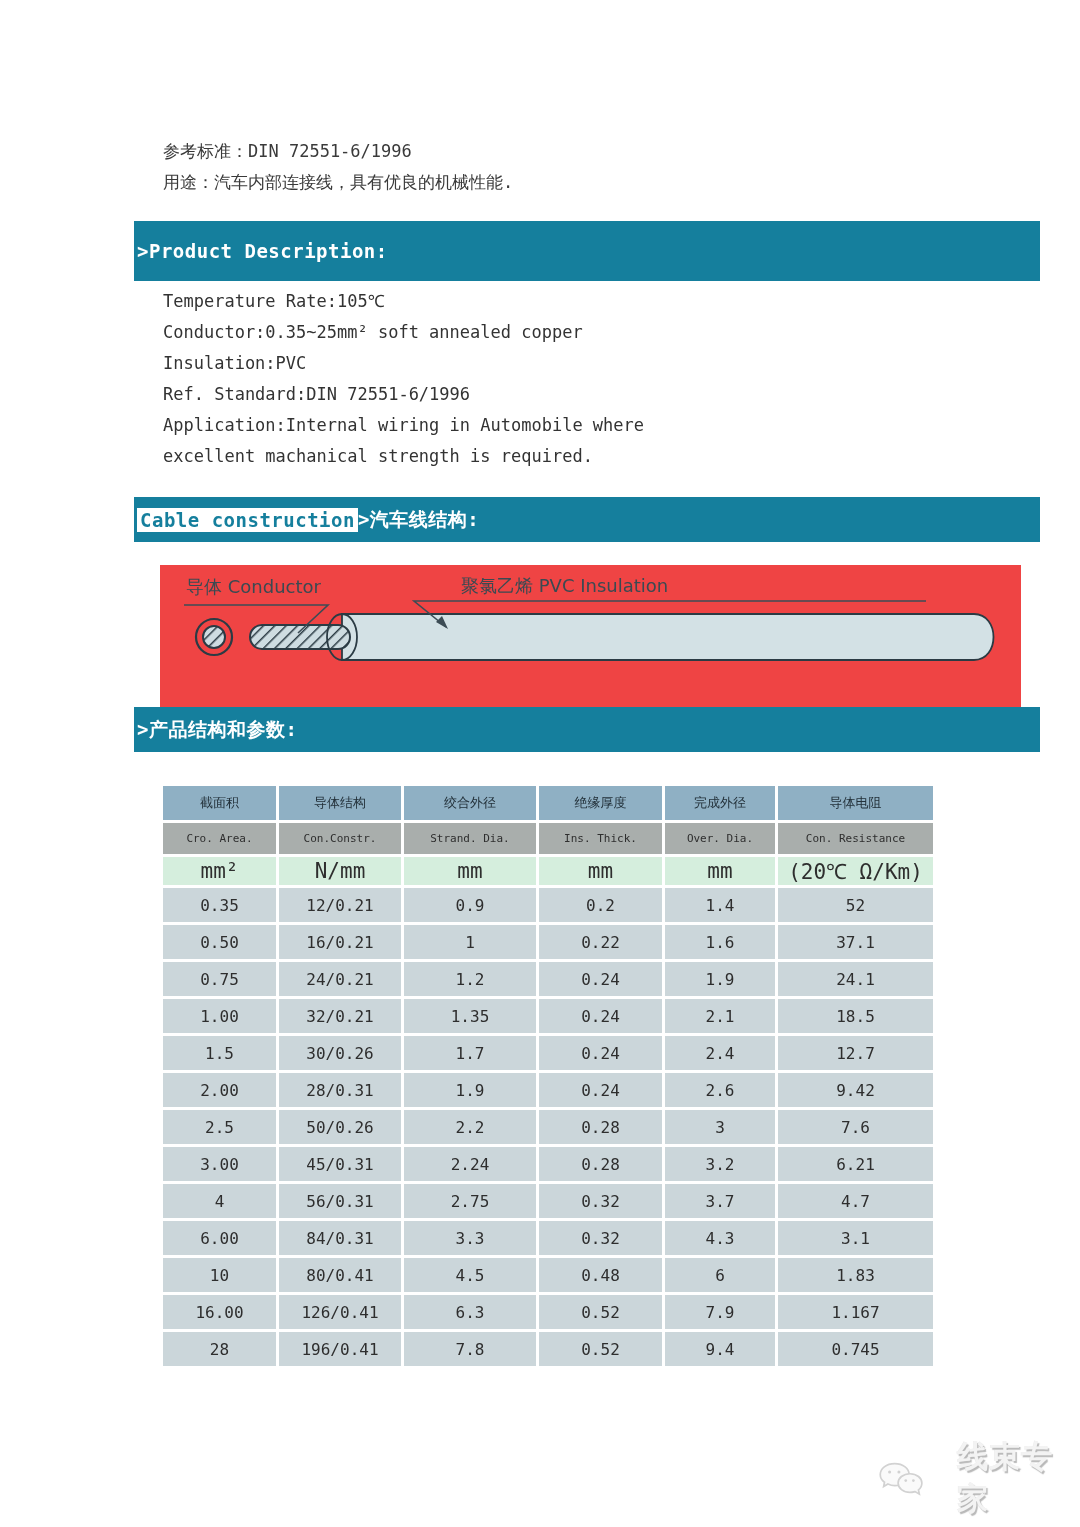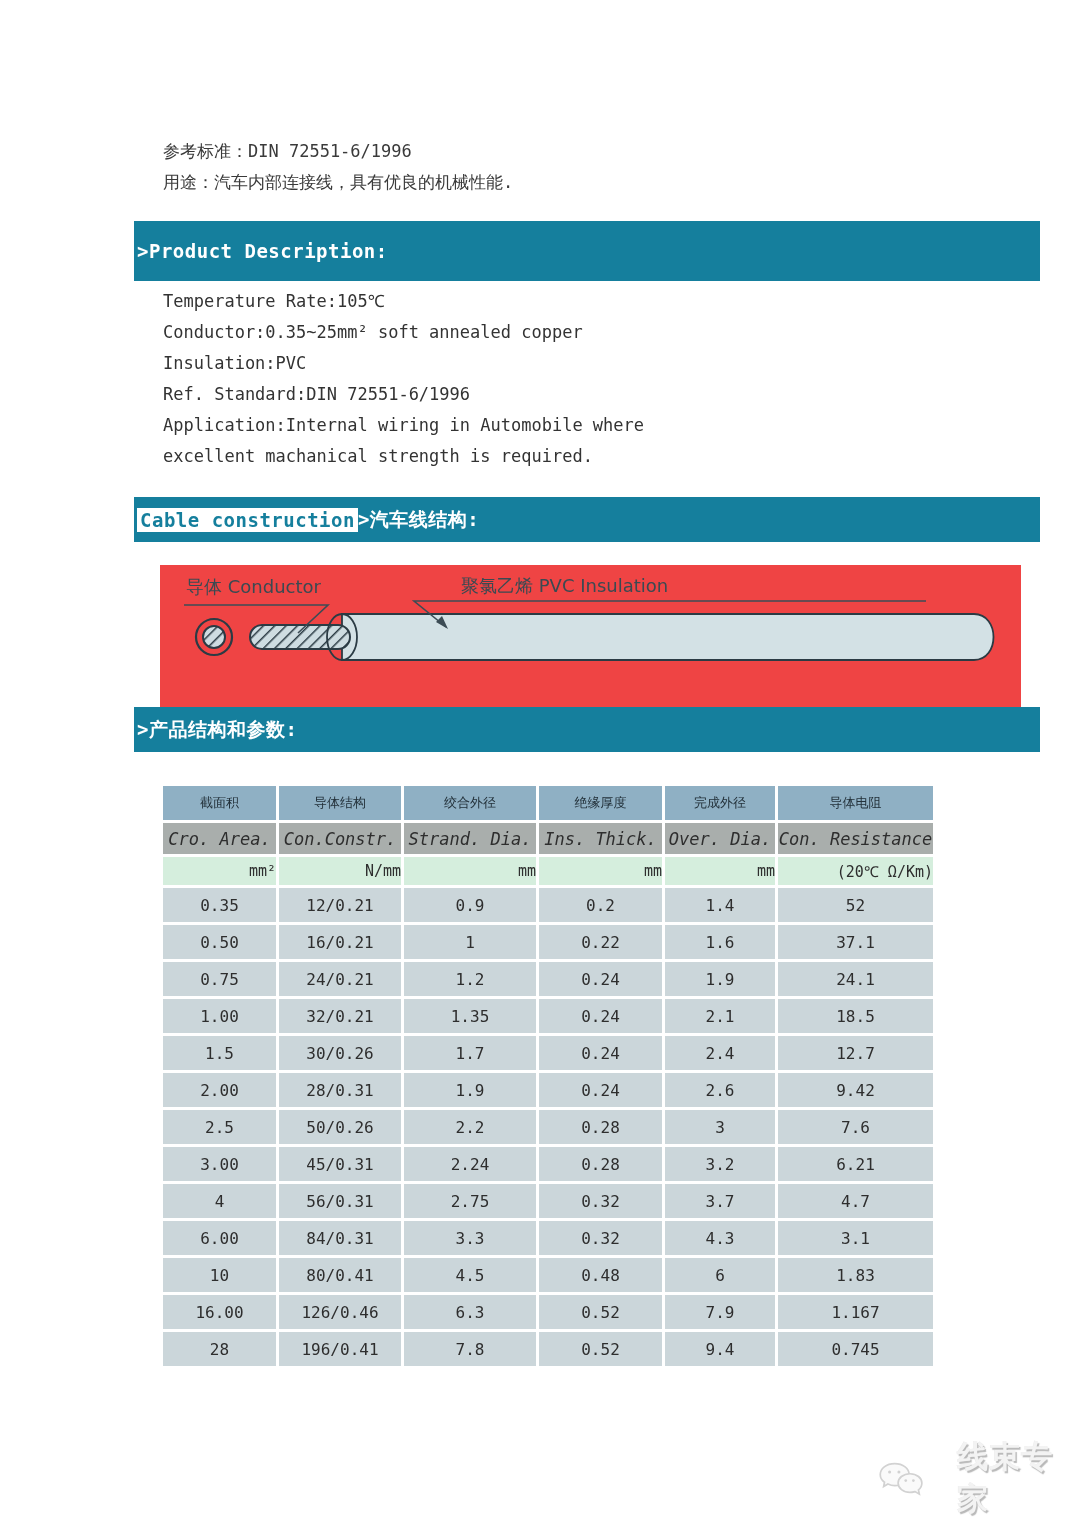--- a/index.html
+++ b/index.html
@@ -46,22 +46,22 @@
     width:758px;table-layout:fixed;
     background:#ffffff;
     font-size:16px;color:#2e2e2e;
   }
   table.spec th, table.spec td{
     text-align:center;vertical-align:middle;
     font-weight:normal;
     padding:0;
   }
   table.spec .h-cn{background:#8fb0c4;height:34px;font-size:13px;color:#23313a;}
-  table.spec .h-en{background:#a9aeac;height:31px;font-size:17px;color:#2e2e2e;font-style:italic;}
-  table.spec .h-unit{background:#d5eedd;height:28px;font-size:15px;color:#2e2e2e;text-align:right;}
+  table.spec .h-en{background:#a9aeac;height:31px;font-size:11px;color:#2e2e2e;}
+  table.spec .h-unit{background:#d5eedd;height:28px;font-size:21px;color:#2e2e2e;}
   table.spec .d{background:#cbd6da;height:34px;}
   
   .watermark{
     left:876px;top:1443px;width:190px;height:70px;
     display:flex;align-items:center;
     color:#f1f1f1;
   }
   .watermark .wm-text{
     font-size:31px;font-weight:bold;letter-spacing:1px;
     color:#f3f3f3;
@@ -247,21 +247,21 @@
           <tr>
             <td class="d">10</td>
             <td class="d">80/0.41</td>
             <td class="d">4.5</td>
             <td class="d">0.48</td>
             <td class="d">6</td>
             <td class="d">1.83</td>
           </tr>
           <tr>
             <td class="d">16.00</td>
-            <td class="d">126/0.46</td>
+            <td class="d">126/0.41</td>
             <td class="d">6.3</td>
             <td class="d">0.52</td>
             <td class="d">7.9</td>
             <td class="d">1.167</td>
           </tr>
           <tr>
             <td class="d">28</td>
             <td class="d">196/0.41</td>
             <td class="d">7.8</td>
             <td class="d">0.52</td>

